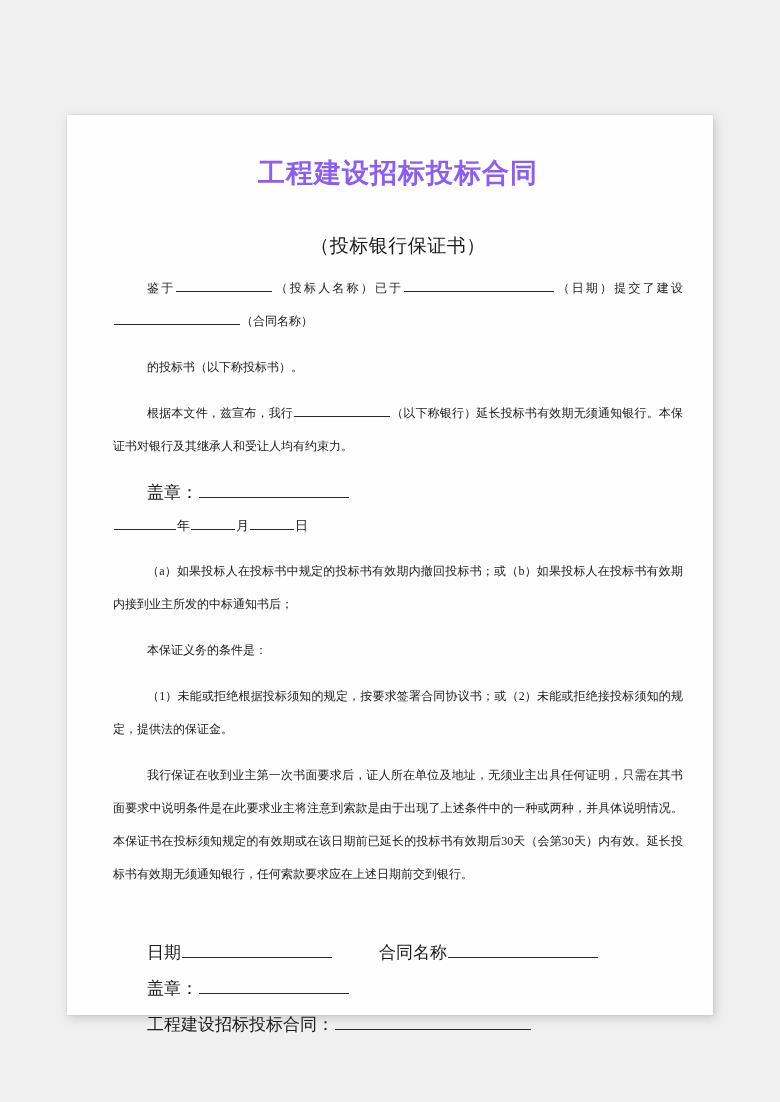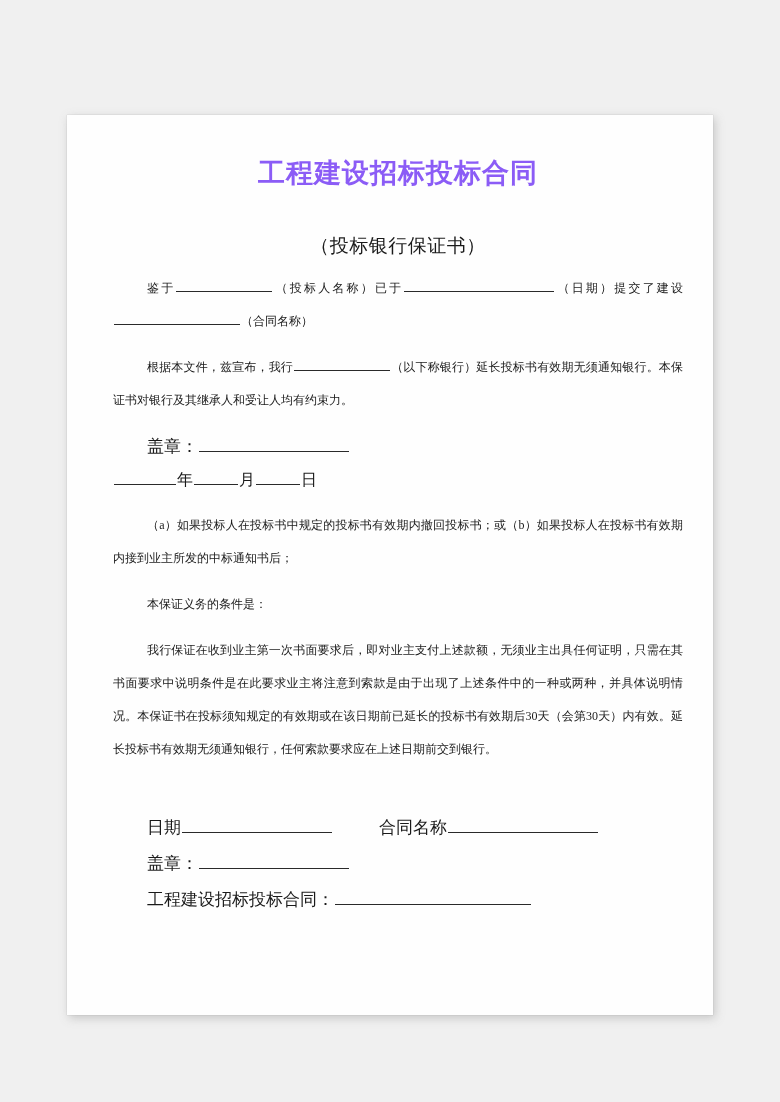--- a/index.html
+++ b/index.html
@@ -84,21 +84,21 @@
     margin: 0;
     padding-top: 13px;
     font-size: 17px;
     line-height: 33px;
     color: #1a1a1a;
     text-indent: 34px;
   }
 
   .date-line {
     margin: 0;
-    font-size: 16px;
+    font-size: 13px;
     line-height: 33px;
     color: #1a1a1a;
     text-indent: 0;
   }
 
   .sign-block {
     padding-top: 44px;
     font-size: 17px;
     line-height: 36px;
     color: #1a1a1a;
@@ -117,33 +117,35 @@
 
 <div class="page-sheet">
   <div class="doc-body">
 
     <h1 class="doc-title">工程建设招标投标合同</h1>
 
     <p class="doc-subtitle">（投标银行保证书）</p>
 
     <p class="para"><span>鉴于</span><span class="blank w-md"></span><span>（投标人名称）已于</span><span class="blank w-xl"></span><span>（日期）提交了建设</span><span class="blank w-lg"></span><span>（合同名称）</span></p>
 
+    <p class="para"><span>的投标书（以下称投标书）。</span></p>
 
     <p class="para"><span>根据本文件，兹宣布，我行</span><span class="blank w-md"></span><span>（以下称银行）延长投标书有效期无须通知银行。本保证书对银行及其继承人和受让人均有约束力。</span></p>
 
     <p class="seal-line"><span>盖章：</span><span class="blank w-xl"></span></p>
 
     <p class="date-line"><span class="blank w-sm"></span><span>年</span><span class="blank w-xs"></span><span>月</span><span class="blank w-xs"></span><span>日</span></p>
 
     <p class="para">（a）如果投标人在投标书中规定的投标书有效期内撤回投标书；或（b）如果投标人在投标书有效期内接到业主所发的中标通知书后；</p>
 
     <p class="para">本保证义务的条件是：</p>
 
+    <p class="para">（1）未能或拒绝根据投标须知的规定，按要求签署合同协议书；或（2）未能或拒绝接投标须知的规定，提供法的保证金。</p>
 
-    <p class="para">我行保证在收到业主第一次书面要求后，即对业主支付上述款额，无须业主出具任何证明，只需在其书面要求中说明条件是在此要求业主将注意到索款是由于出现了上述条件中的一种或两种，并具体说明情况。本保证书在投标须知规定的有效期或在该日期前已延长的投标书有效期后30天（会第30天）内有效。延长投标书有效期无须通知银行，任何索款要求应在上述日期前交到银行。</p>
+    <p class="para">我行保证在收到业主第一次书面要求后，证人所在单位及地址，无须业主出具任何证明，只需在其书面要求中说明条件是在此要求业主将注意到索款是由于出现了上述条件中的一种或两种，并具体说明情况。本保证书在投标须知规定的有效期或在该日期前已延长的投标书有效期后30天（会第30天）内有效。延长投标书有效期无须通知银行，任何索款要求应在上述日期前交到银行。</p>
 
     <div class="sign-block">
 
       <div class="sign-row">
         <div class="sign-cell-left"><span>日期</span><span class="blank w-xl"></span></div>
         <div class="sign-cell-right"><span>合同名称</span><span class="blank w-xl"></span></div>
       </div>
 
       <div class="sign-row">
         <div class="sign-cell-right"><span>盖章：</span><span class="blank w-xl"></span></div>

